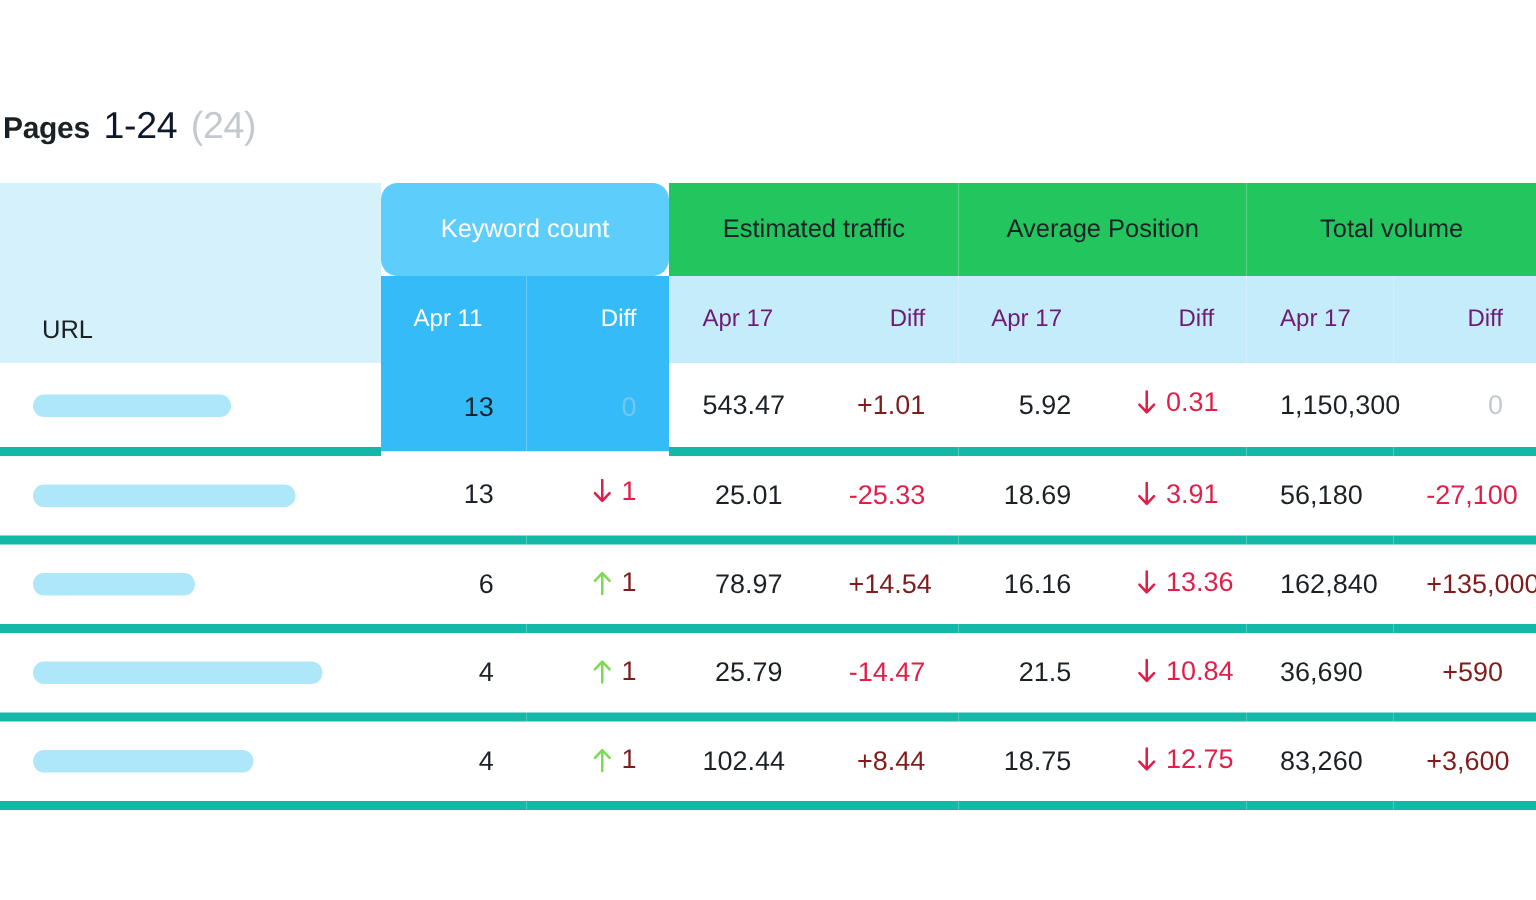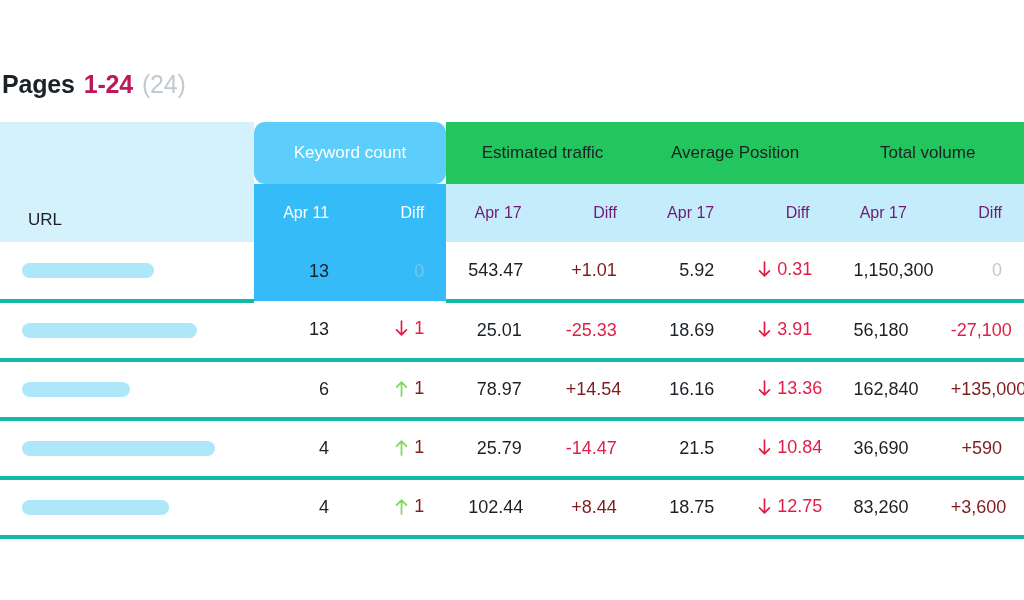--- a/index.html
+++ b/index.html
@@ -25,29 +25,29 @@
     position: absolute;
     left: 0;
     top: 70px;
     height: 34px;
     display: flex;
     align-items: baseline;
     gap: 9px;
     padding-left: 2px;
   }
   .title-main {
-    font-size: 25px;
+    font-size: 20px;
     font-weight: bold;
     color: #1c2126;
     letter-spacing: -0.2px;
   }
   .title-range {
     font-size: 25px;
-    font-weight: bold;
-    color: #be185d;
+    font-weight: normal;
+    color: #0f172a;
     letter-spacing: -0.2px;
   }
   .title-total {
     font-size: 25px;
     font-weight: normal;
     color: #c3c9ce;
     letter-spacing: -0.2px;
   }
 
   
@@ -96,31 +96,31 @@
     font-weight: normal;
     color: #701a75;
     vertical-align: middle;
     padding: 0 22px;
     text-align: right;
   }
   .hdr-sub th.kw-sub {
     background: #35bcf8;
     color: #ffffff;
   }
-  .hdr-sub th.sub-left  { text-align: right; margin-left: 17px; }
+  .hdr-sub th.sub-left  { text-align: left; margin-left: 17px; }
 
   
   .table tbody td {
     height: 59px;
     font-size: 18px;
     color: #1c2126;
     text-align: right;
     vertical-align: middle;
     padding: 0 22px;
-    border-bottom: 4px solid #14b8a6;
+    border-bottom: 6px solid #14b8a6;
     background: #ffffff;
     white-space: nowrap;
   }
   .table tbody tr.row-highlight td.kw-cell {
     background: #35bcf8;
     border-bottom: none;
     color: #1c2126;
   }
   .table tbody tr.row-highlight td.kw-cell.muted {
     color: #76c6ea;

